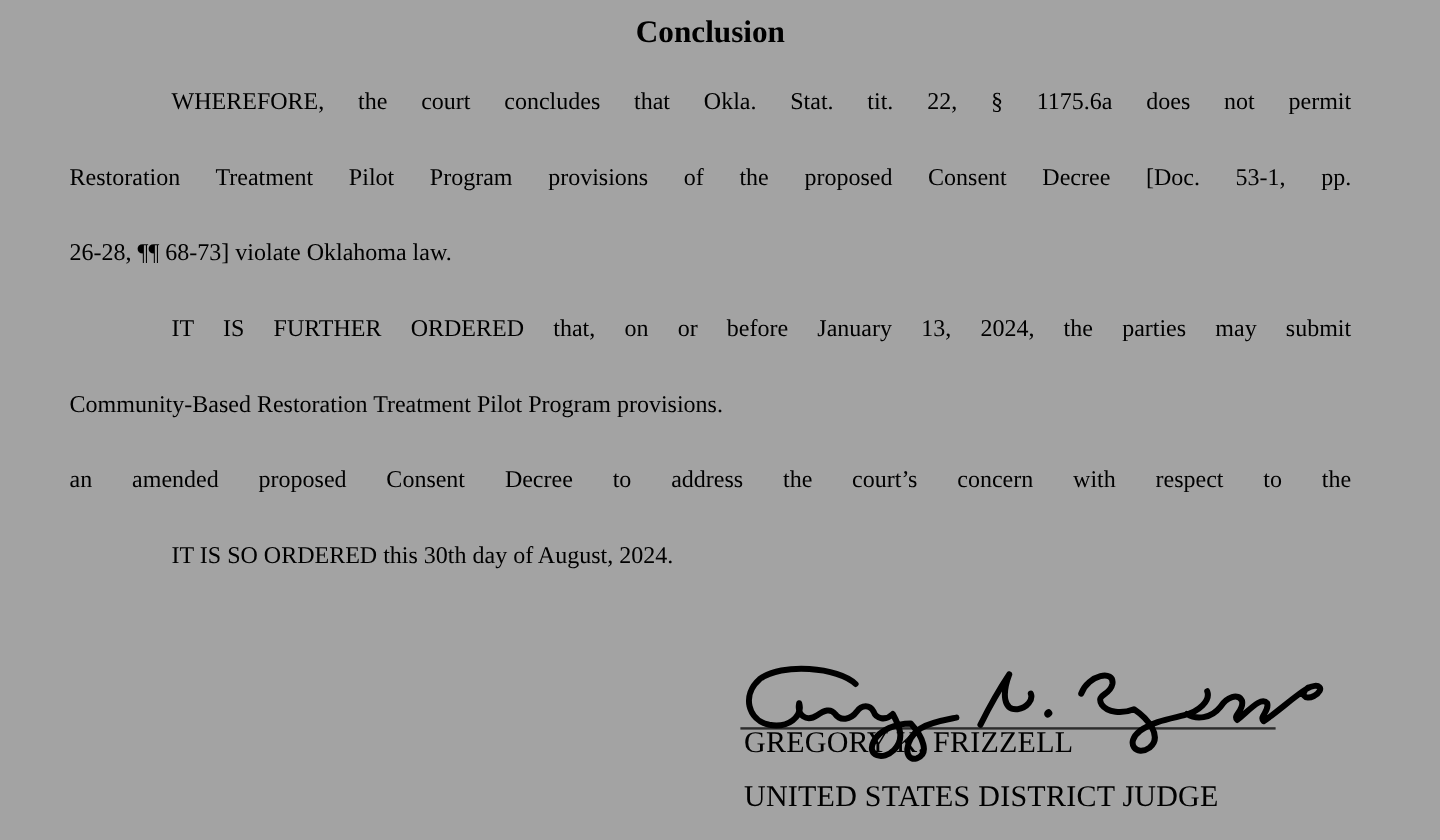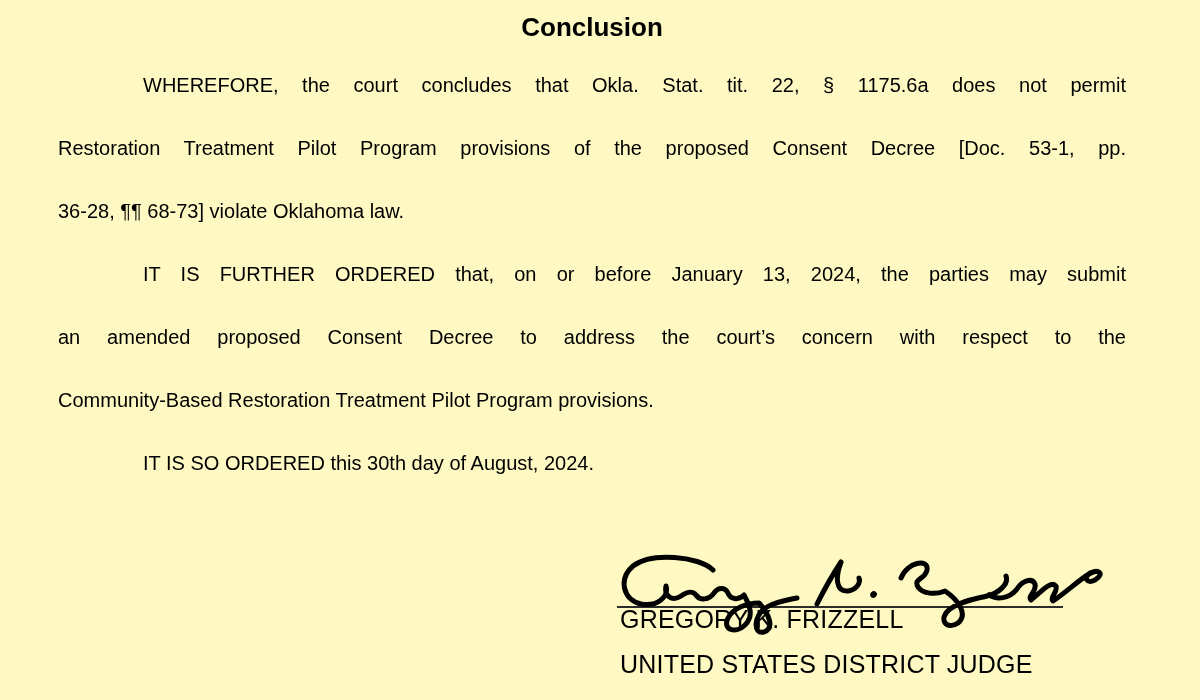--- a/index.html
+++ b/index.html
@@ -4,23 +4,23 @@
 <style>
   html, body {
     margin: 0;
     padding: 0;
     background: #ffffff;
   }
   .page {
     position: relative;
     width: 1200px;
     height: 700px;
-    background: #fef9c3;
+    background: #a3a3a3;
     color: #000000;
-    font-family: Liberation Sans, sans-serif;
+    font-family: Liberation Serif, serif;
     overflow: hidden;
   }
   .content {
     position: absolute;
     left: 58px;
     top: 12px;
     width: 1068px;
   }
   .title {
     text-align: center;
@@ -89,24 +89,24 @@
 <body>
 
 <div class="page">
 
   <div class="content">
     <div class="title">Conclusion</div>
 
     <div class="body">
       <div class="line just indent">WHEREFORE, the court concludes that Okla. Stat. tit. 22, § 1175.6a does not permit</div>
       <div class="line just">Restoration Treatment Pilot Program provisions of the proposed Consent Decree [Doc. 53-1, pp.</div>
-      <div class="line">36-28, ¶¶ 68-73] violate Oklahoma law.</div>
+      <div class="line">26-28, ¶¶ 68-73] violate Oklahoma law.</div>
       <div class="line just indent">IT IS FURTHER ORDERED that, on or before January 13, 2024, the parties may submit</div>
+      <div class="line">Community-Based Restoration Treatment Pilot Program provisions.</div>
       <div class="line just">an amended proposed Consent Decree to address the court’s concern with respect to the</div>
-      <div class="line">Community-Based Restoration Treatment Pilot Program provisions.</div>
       <div class="line indent">IT IS SO ORDERED this 30th day of August, 2024.</div>
     </div>
   </div>
 
   <div class="sig-block">
     <div class="sig-line"></div>
     <div class="sig-name">GREGORY K. FRIZZELL</div>
     <div class="sig-role">UNITED STATES DISTRICT JUDGE</div>
     <svg class="sig-svg" viewBox="0 0 492 90" aria-hidden="true">
 

